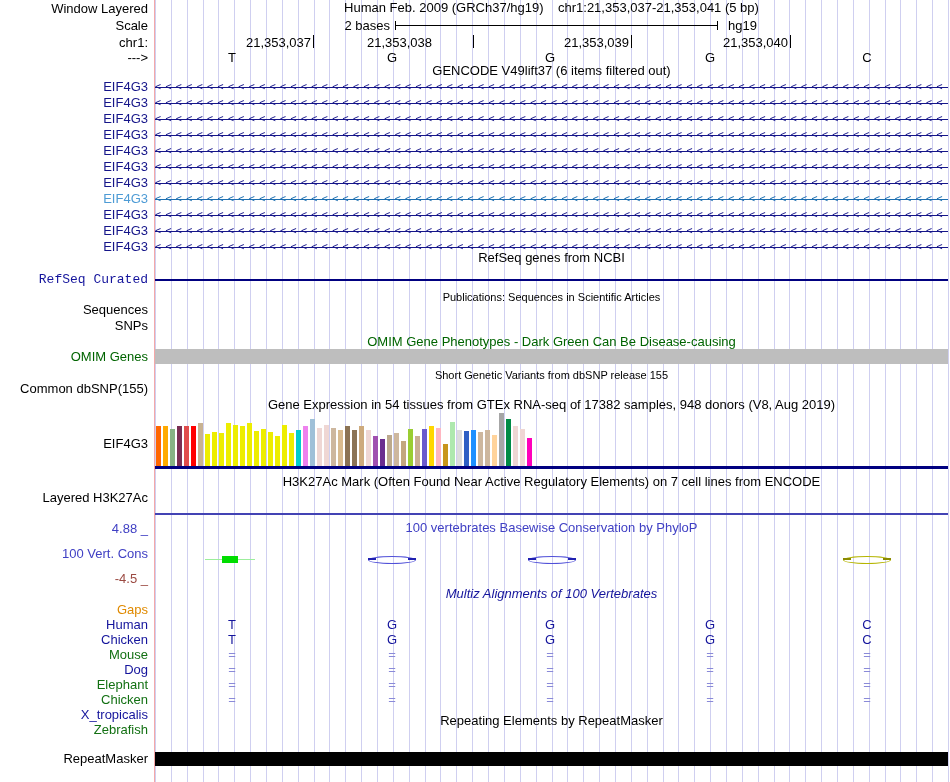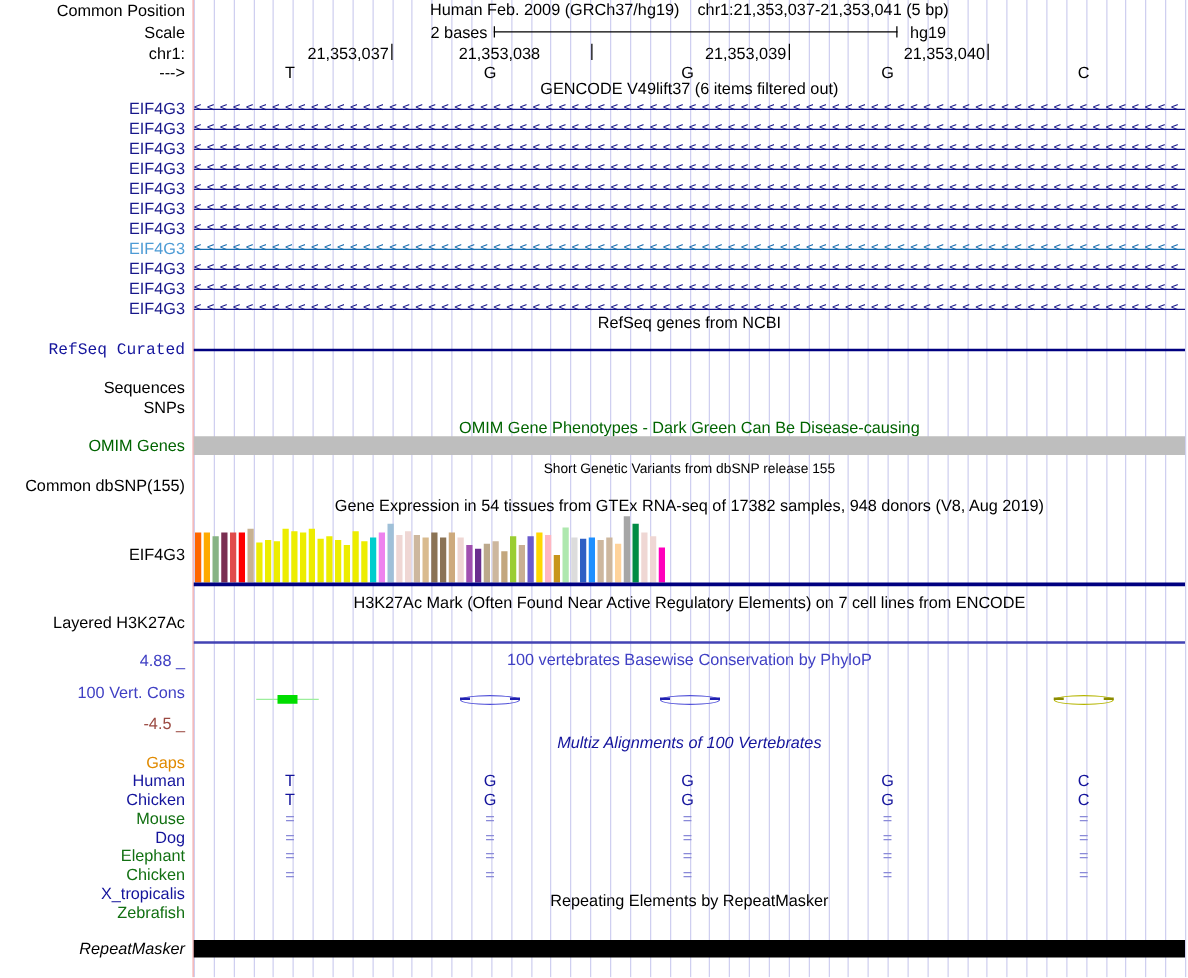--- a/index.html
+++ b/index.html
@@ -236,21 +236,21 @@
       <div class="cell" style="position: absolute; left: 381px; top: 692px; color: rgb(138, 138, 216);">=</div>
       <div class="cell" style="position: absolute; left: 539px; top: 692px; color: rgb(138, 138, 216);">=</div>
       <div class="cell" style="position: absolute; left: 699px; top: 692px; color: rgb(138, 138, 216);">=</div>
       <div class="cell" style="position: absolute; left: 856px; top: 692px; color: rgb(138, 138, 216);">=</div>
       <div class="lbl" style="position: absolute; top: 707px; color: rgb(20, 20, 156);">X_tropicalis</div>
       <div class="lbl" style="position: absolute; top: 722px; color: rgb(18, 112, 18);">Zebrafish</div>
     </div>
 
   <div class="abs" style="left:154px;top:0;width:1px;height:782px;background:#F4A8A8;"></div>
 
-  <div class="lbl" style="top:1px;">Common Position</div>
+  <div class="lbl" style="top:1px;">Window Layered</div>
   <div class="ttl" style="top:1px;">
     <span>Human Feb. 2009 (GRCh37/hg19)</span>&nbsp;&nbsp;&nbsp;
     <span>chr1:21,353,037-21,353,041 (5 bp)</span>
   </div>
 
   <div class="lbl" style="top:18px;">Scale</div>
   <div class="abs" style="left:155px;top:18px;width:235px;text-align:right;line-height:15px;">2 bases</div>
   <div class="abs" style="left:395px;top:25px;width:323px;height:1px;background:#000;"></div>
   <div class="tickv" style="left:395px;top:21px;height:9px;"></div>
   <div class="tickv" style="left:717px;top:21px;height:9px;"></div>
@@ -258,20 +258,21 @@
 
   <div class="lbl" style="top:35px;">chr1:</div>
   <div class="lbl" style="top:50px;">---&gt;</div>
 
   <div class="ttl" style="top:64px;">GENCODE V49lift37 (6 items filtered out)</div>
 
   <div class="ttl" style="top:251px;">RefSeq genes from NCBI</div>
   <div class="lbl navy" style="top:272px;font-family:Liberation Mono, monospace;">RefSeq Curated</div>
   <div class="band" style="top:279px;height:2px;background:#000080;"></div>
 
+  <div class="ttl small" style="top:290px;">Publications: Sequences in Scientific Articles</div>
   <div class="lbl" style="top:302px;">Sequences</div>
   <div class="lbl" style="top:318px;">SNPs</div>
 
   <div class="ttl green" style="top:335px;">OMIM Gene Phenotypes - Dark Green Can Be Disease-causing</div>
   <div class="band" style="top:349px;height:15px;background:#BEBEBE;"></div>
   <div class="lbl green" style="top:349px;">OMIM Genes</div>
 
   <div class="ttl small" style="top:368px;">Short Genetic Variants from dbSNP release 155</div>
   <div class="lbl" style="top:381px;">Common dbSNP(155)</div>
 
@@ -284,16 +285,16 @@
   <div class="band" style="top:513px;height:2px;background:#4343B4;"></div>
 
   <div class="lbl blue" style="top:521px;">4.88 _</div>
   <div class="ttl blue" style="top:521px;">100 vertebrates Basewise Conservation by PhyloP</div>
   <div class="lbl blue" style="top:546px;">100 Vert. Cons</div>
   <div class="lbl maroon" style="top:571px;">-4.5 _</div>
 
   <div class="ttl navy" style="top:587px;font-style:italic;">Multiz Alignments of 100 Vertebrates</div>
 
   <div class="ttl" style="top:714px;">Repeating Elements by RepeatMasker</div>
-  <div class="lbl" style="top:752px;line-height:14px;font-style:italic;">RepeatMasker</div>
+  <div class="lbl" style="top:752px;line-height:14px;">RepeatMasker</div>
   <div class="band" style="top:752px;height:14px;background:#000;"></div>
 
 </div>
 
 </body></html>

